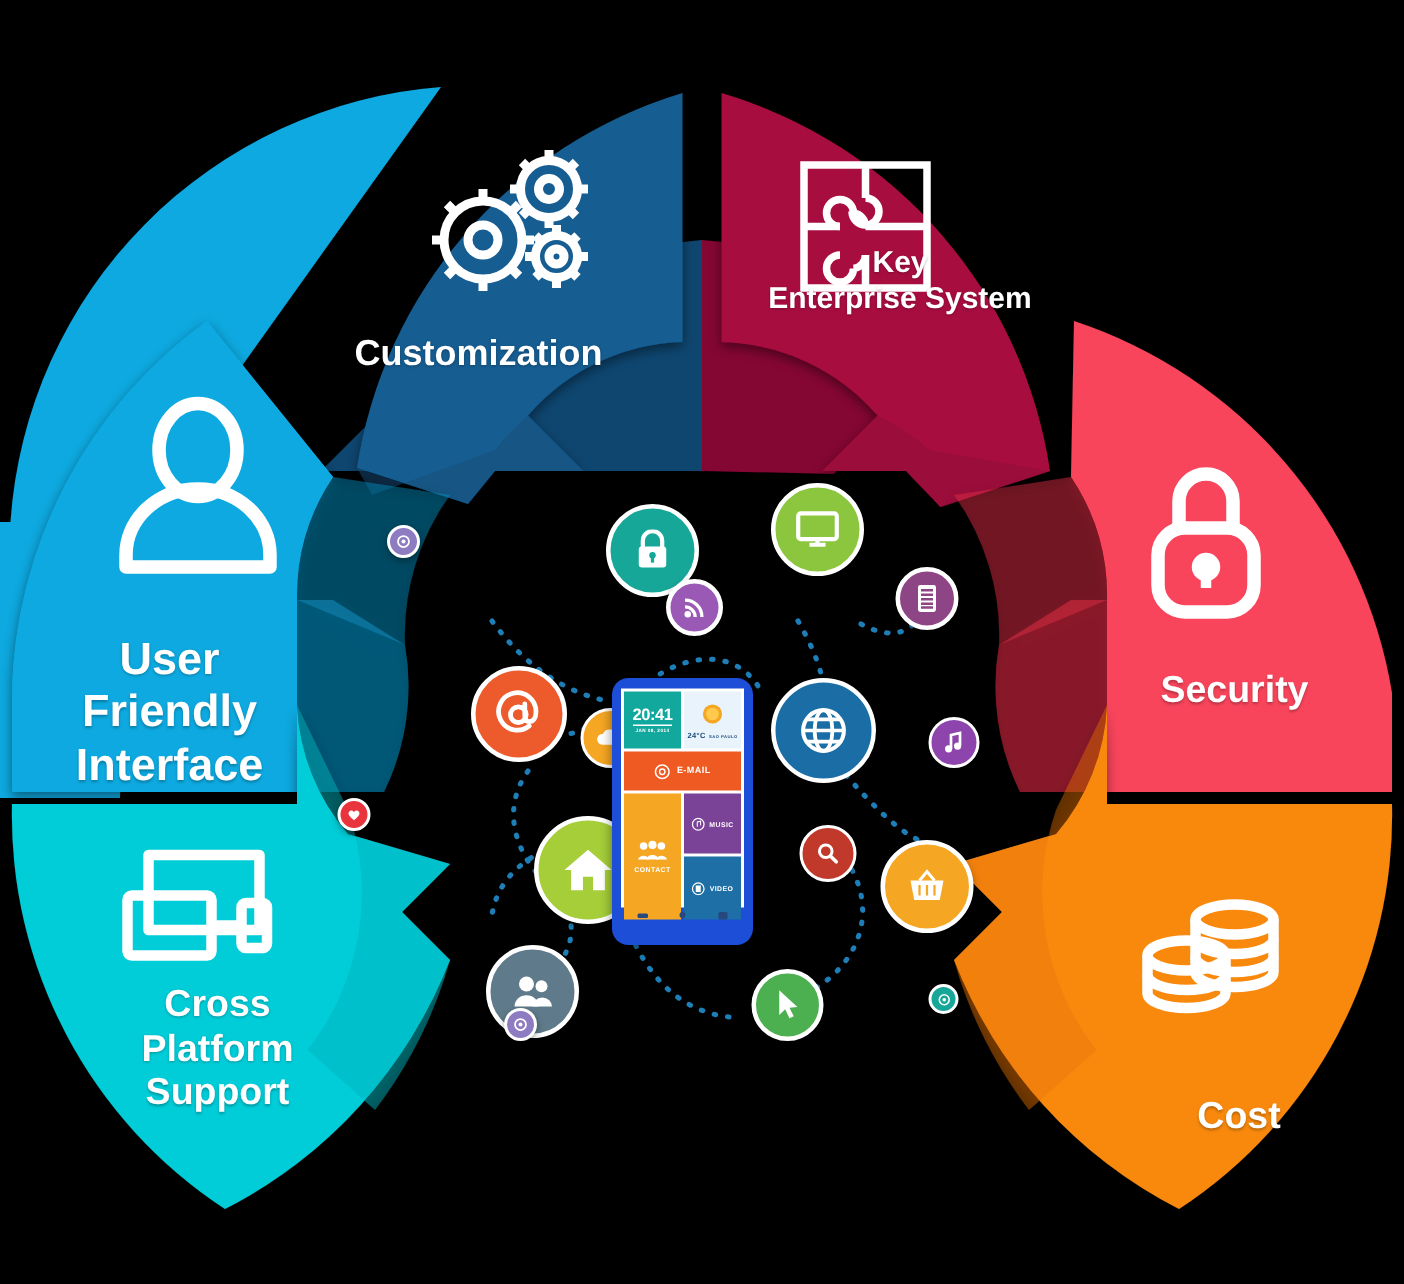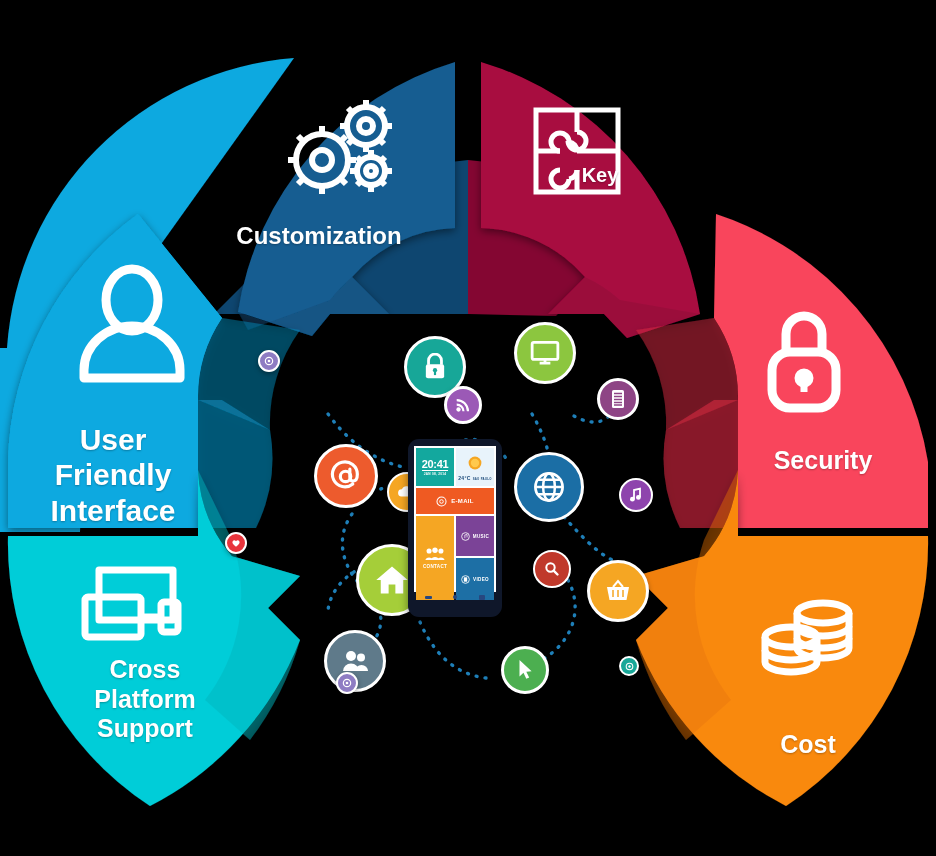--- a/index.html
+++ b/index.html
@@ -9,31 +9,31 @@
   #wheel{position:absolute;left:0;top:0;width:936px;height:856px;}
   .seg-label{position:absolute;color:#fff;font-weight:bold;text-align:center;
              line-height:1.18;text-shadow:0 1px 2px rgba(0,0,0,.28);
              pointer-events:none;}
   
   .lbl-custom{left:196px;top:222px;width:246px;font-size:24px;}
   .lbl-key{left:470px;top:164px;width:260px;font-size:20px;}
   .lbl-ufi{left:22px;top:406px;width:182px;font-size:30px;margin-top:16px;}
   .lbl-sec{left:728px;top:446px;width:190px;font-size:25px;}
   .lbl-cross{left:40px;top:655px;width:210px;font-size:25px;}
-  .lbl-cost{left:728px;top:730px;width:160px;font-size:25px;}
+  .lbl-cost{left:746px;top:730px;width:160px;font-size:25px;}
 
   
   #hub{position:absolute;left:236px;top:292px;width:470px;height:420px;}
   .node{position:absolute;border-radius:50%;display:flex;align-items:center;
         justify-content:center;box-shadow:0 2px 5px rgba(0,0,0,.35);
         border:3px solid #fff;box-sizing:border-box;}
   .node svg{display:block;}
   .node.sm{border-width:2px;}
-  .phone{position:absolute;left:172px;top:147px;width:94px;height:178px;
-         background:#0f172a;border-radius:11px;padding:7px 6px 13px 6px;
+  .phone{position:absolute;left:172px;top:160px;width:94px;height:178px;
+         background:#1d4ed8;border-radius:11px;padding:7px 6px 13px 6px;
          box-sizing:border-box;box-shadow:0 3px 8px rgba(0,0,0,.45);}
   .screen{width:100%;height:146px;background:#fff;display:grid;
           grid-template-columns:1fr 1fr;
           grid-template-rows:38px 26px 40px 42px;gap:2px;padding:2px;
           box-sizing:border-box;}
   .tile{display:flex;flex-direction:column;align-items:center;
         justify-content:center;color:#fff;font-size:4.6px;font-weight:bold;
         letter-spacing:.3px;overflow:hidden;}
   .tile .big{font-size:11px;font-weight:bold;letter-spacing:-.3px;
              border-bottom:1px solid #fff;padding-bottom:0px;}
@@ -209,20 +209,21 @@
       <ellipse cx="791" cy="637" rx="26" ry="10"></ellipse>
       <path d="M765,637 L765,662 a26,10 0 0,0 52,0 L817,637"></path>
       <path d="M765,650 a26,10 0 0,0 52,0"></path>
     </g>
   </svg>
 
   <div class="seg-label lbl-custom">Customization</div>
 
   <div class="seg-label lbl-key">
     <div>Key</div>
+    <div>Enterprise System</div>
   </div>
 
   <div class="seg-label lbl-ufi">
     <div>User</div>
     <div>Friendly</div>
     <div>Interface</div>
   </div>
 
   <div class="seg-label lbl-cross">
     <div>Cross</div>

